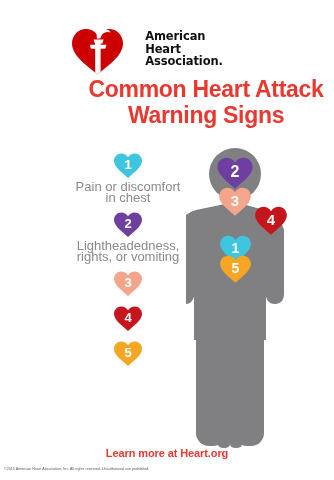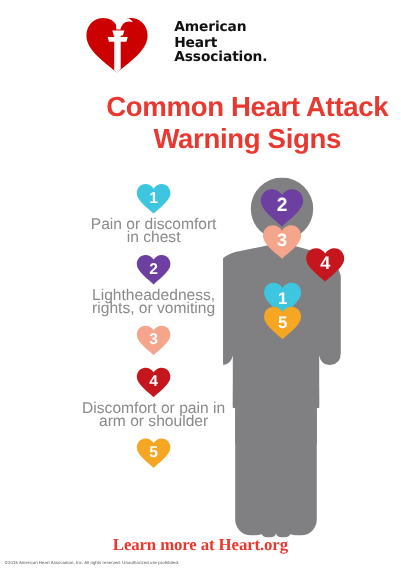--- a/index.html
+++ b/index.html
@@ -17,21 +17,21 @@
     width: 334px;
     height: 480px;
     background: #ffffff;
     overflow: hidden;
   }
 
   
   #logo-block {
     position: absolute;
     left: 0;
-    top: 6px;
+    top: 20px;
     width: 292px;
     height: 58px;
     display: flex;
     align-items: center;
     justify-content: center;
     gap: 20px;
   }
   #logo-mark {
     width: 56px;
     height: 52px;
@@ -151,23 +151,23 @@
   #marker-5 { left: 33px;  top: 106px; width: 33px; height: 30px; }
   #marker-5 .marker-num { font-size: 14px; padding-bottom: 3px; }
 
   
   #cta {
     position: absolute;
     left: 0;
     top: 447px;
     width: 334px;
     text-align: center;
-    font-family: Liberation Serif, serif;
-    font-weight: 700;
-    font-size: 14px;
+    font-family: Liberation Sans, sans-serif;
+    font-weight: 700;
+    font-size: 11px;
     color: #e8382f;
     letter-spacing: -0.1px;
   }
   #copyright {
     position: absolute;
     left: 4px;
     top: 467px;
     width: 326px;
     font-family: "Liberation Sans", sans-serif;
     font-size: 3.6px;
@@ -229,22 +229,20 @@
       </span>
     </div>
 
     <div class="legend-item">
       <span class="legend-heart">
         <svg viewBox="0 0 30 27" aria-hidden="true">
           <path d="M15 26 C11 22 1 15.5 1 9 C1 4.6 4.2 1.4 8.2 1.4 C11 1.4 13.6 2.9 15 5.3 C16.4 2.9 19 1.4 21.8 1.4 C25.8 1.4 29 4.6 29 9 C29 15.5 19 22 15 26 Z" fill="#c4161c"></path>
         </svg>
         <span class="heart-num">4</span>
       </span>
-      <div class="legend-text">Discomfort or pain in
-arm or shoulder</div>
     </div>
 
     <div class="legend-item">
       <span class="legend-heart">
         <svg viewBox="0 0 30 27" aria-hidden="true">
           <path d="M15 26 C11 22 1 15.5 1 9 C1 4.6 4.2 1.4 8.2 1.4 C11 1.4 13.6 2.9 15 5.3 C16.4 2.9 19 1.4 21.8 1.4 C25.8 1.4 29 4.6 29 9 C29 15.5 19 22 15 26 Z" fill="#f5a623"></path>
         </svg>
         <span class="heart-num">5</span>
       </span>
     </div>

